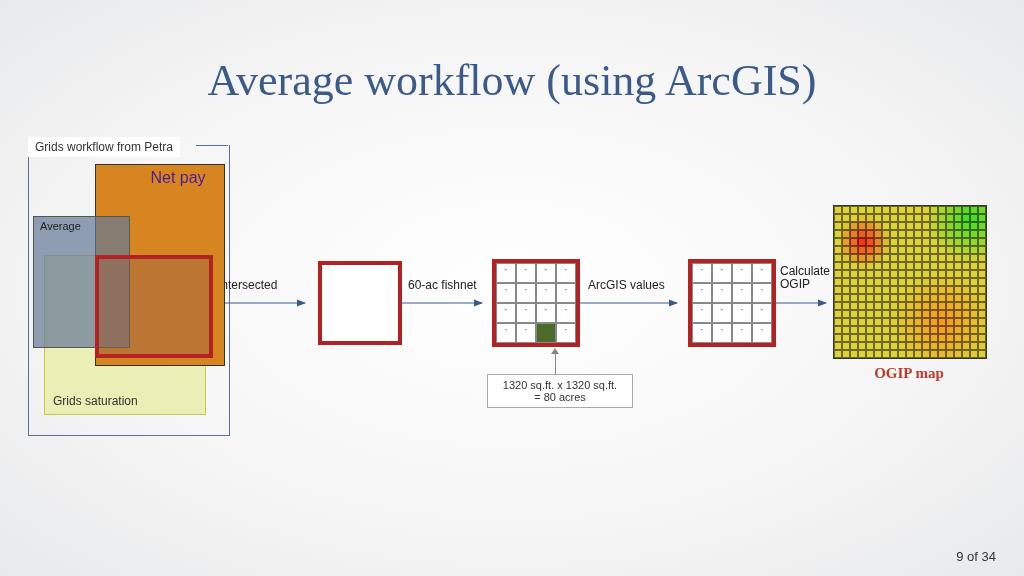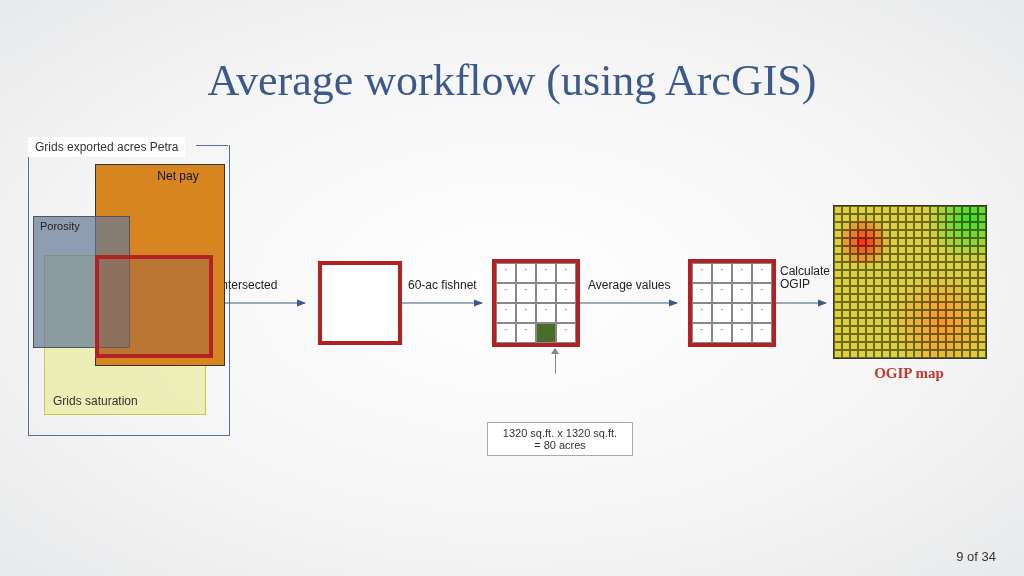--- a/index.html
+++ b/index.html
@@ -71,22 +71,22 @@
     left: 95px; top: 164px;
     width: 128px; height: 200px;
     background: #d78521;
     border: 1px solid #333;
     z-index: 3;
   }
   .netpay-label {
     position: absolute;
     top: 4px; left: 0; right: 0;
     text-align: center;
-    font-size: 12px;
-    color: #0f172a;
+    font-size: 16px;
+    color: #4c1d95;
     font-family: Arial, sans-serif;
     padding-left: 36px;
   }
   .porosity {
     position: absolute;
     left: 33px; top: 216px;
     width: 95px; height: 130px;
     background: rgba(100,120,150,0.7);
     border: 1px solid #555;
     z-index: 4;
@@ -213,30 +213,30 @@
   }
 </style>
 </head>
 <body>
 
 <div class="title">Average workflow (using ArcGIS)</div>
 
 <div class="petra-top-border-left"></div>
 <div class="petra-top-border-right"></div>
 <div class="petra-group"></div>
-<div class="petra-group-label">Grids exported acres Petra</div>
+<div class="petra-group-label">Grids workflow from Petra</div>
 
 <div class="watersat">
   <div class="watersat-label">Grids saturation</div>
 </div>
 <div class="netpay">
   <div class="netpay-label">Net pay</div>
 </div>
 <div class="porosity">
-  <div class="porosity-label">Porosity</div>
+  <div class="porosity-label">Average</div>
 </div>
 <div class="intersect-rect"></div>
 
 <svg class="arrow" style="left:209px; top:293px;" width="104" height="20">
   <defs>
       <marker id="ah1" markerWidth="8" markerHeight="8" refX="7" refY="3" orient="auto">
         <path d="M0,0 L8,3 L0,6 Z" fill="#3b5a8a"></path>
       </marker>
     </defs>
   <line x1="0" y1="10" x2="96" y2="10" stroke="#3b5a8a" stroke-width="1.2" marker-end="url(#ah1)"></line>
@@ -269,34 +269,34 @@
     <div class="dot"></div>
     <div class="dot"></div>
     <div class="dot"></div>
     <div class="dot"></div>
     <div class="filled"></div>
     <div class="dot"></div>
   </div>
 
 <div class="callout-arrowhead" style="left:551px; top:348px;"></div>
 <div class="callout-line" style="left:555px; top:354px; height:20px;"></div>
-<div class="callout" style="left:487px; top:374px; width:132px;margin-top:48px;">
+<div class="callout" style="left:487px; top:374px; width:132px;">
   <div>1320 sq.ft. x 1320 sq.ft.</div>
   <div>= 80 acres</div>
 </div>
 
 <svg class="arrow" style="left:580px; top:293px;" width="105" height="20">
   <defs>
       <marker id="ah3" markerWidth="8" markerHeight="8" refX="7" refY="3" orient="auto">
         <path d="M0,0 L8,3 L0,6 Z" fill="#3b5a8a"></path>
       </marker>
     </defs>
   <line x1="0" y1="10" x2="97" y2="10" stroke="#3b5a8a" stroke-width="1.2" marker-end="url(#ah3)"></line>
 </svg>
-<div class="arrow-label" style="left:588px; top:278px;">Average values</div>
+<div class="arrow-label" style="left:588px; top:278px;">ArcGIS values</div>
 
 <div class="grid4" id="avg" style="left:688px; top:259px;">
     <div class="dot"></div>
     <div class="dot"></div>
     <div class="dot"></div>
     <div class="dot"></div>
     <div class="dot"></div>
     <div class="dot"></div>
     <div class="dot"></div>
     <div class="dot"></div>

